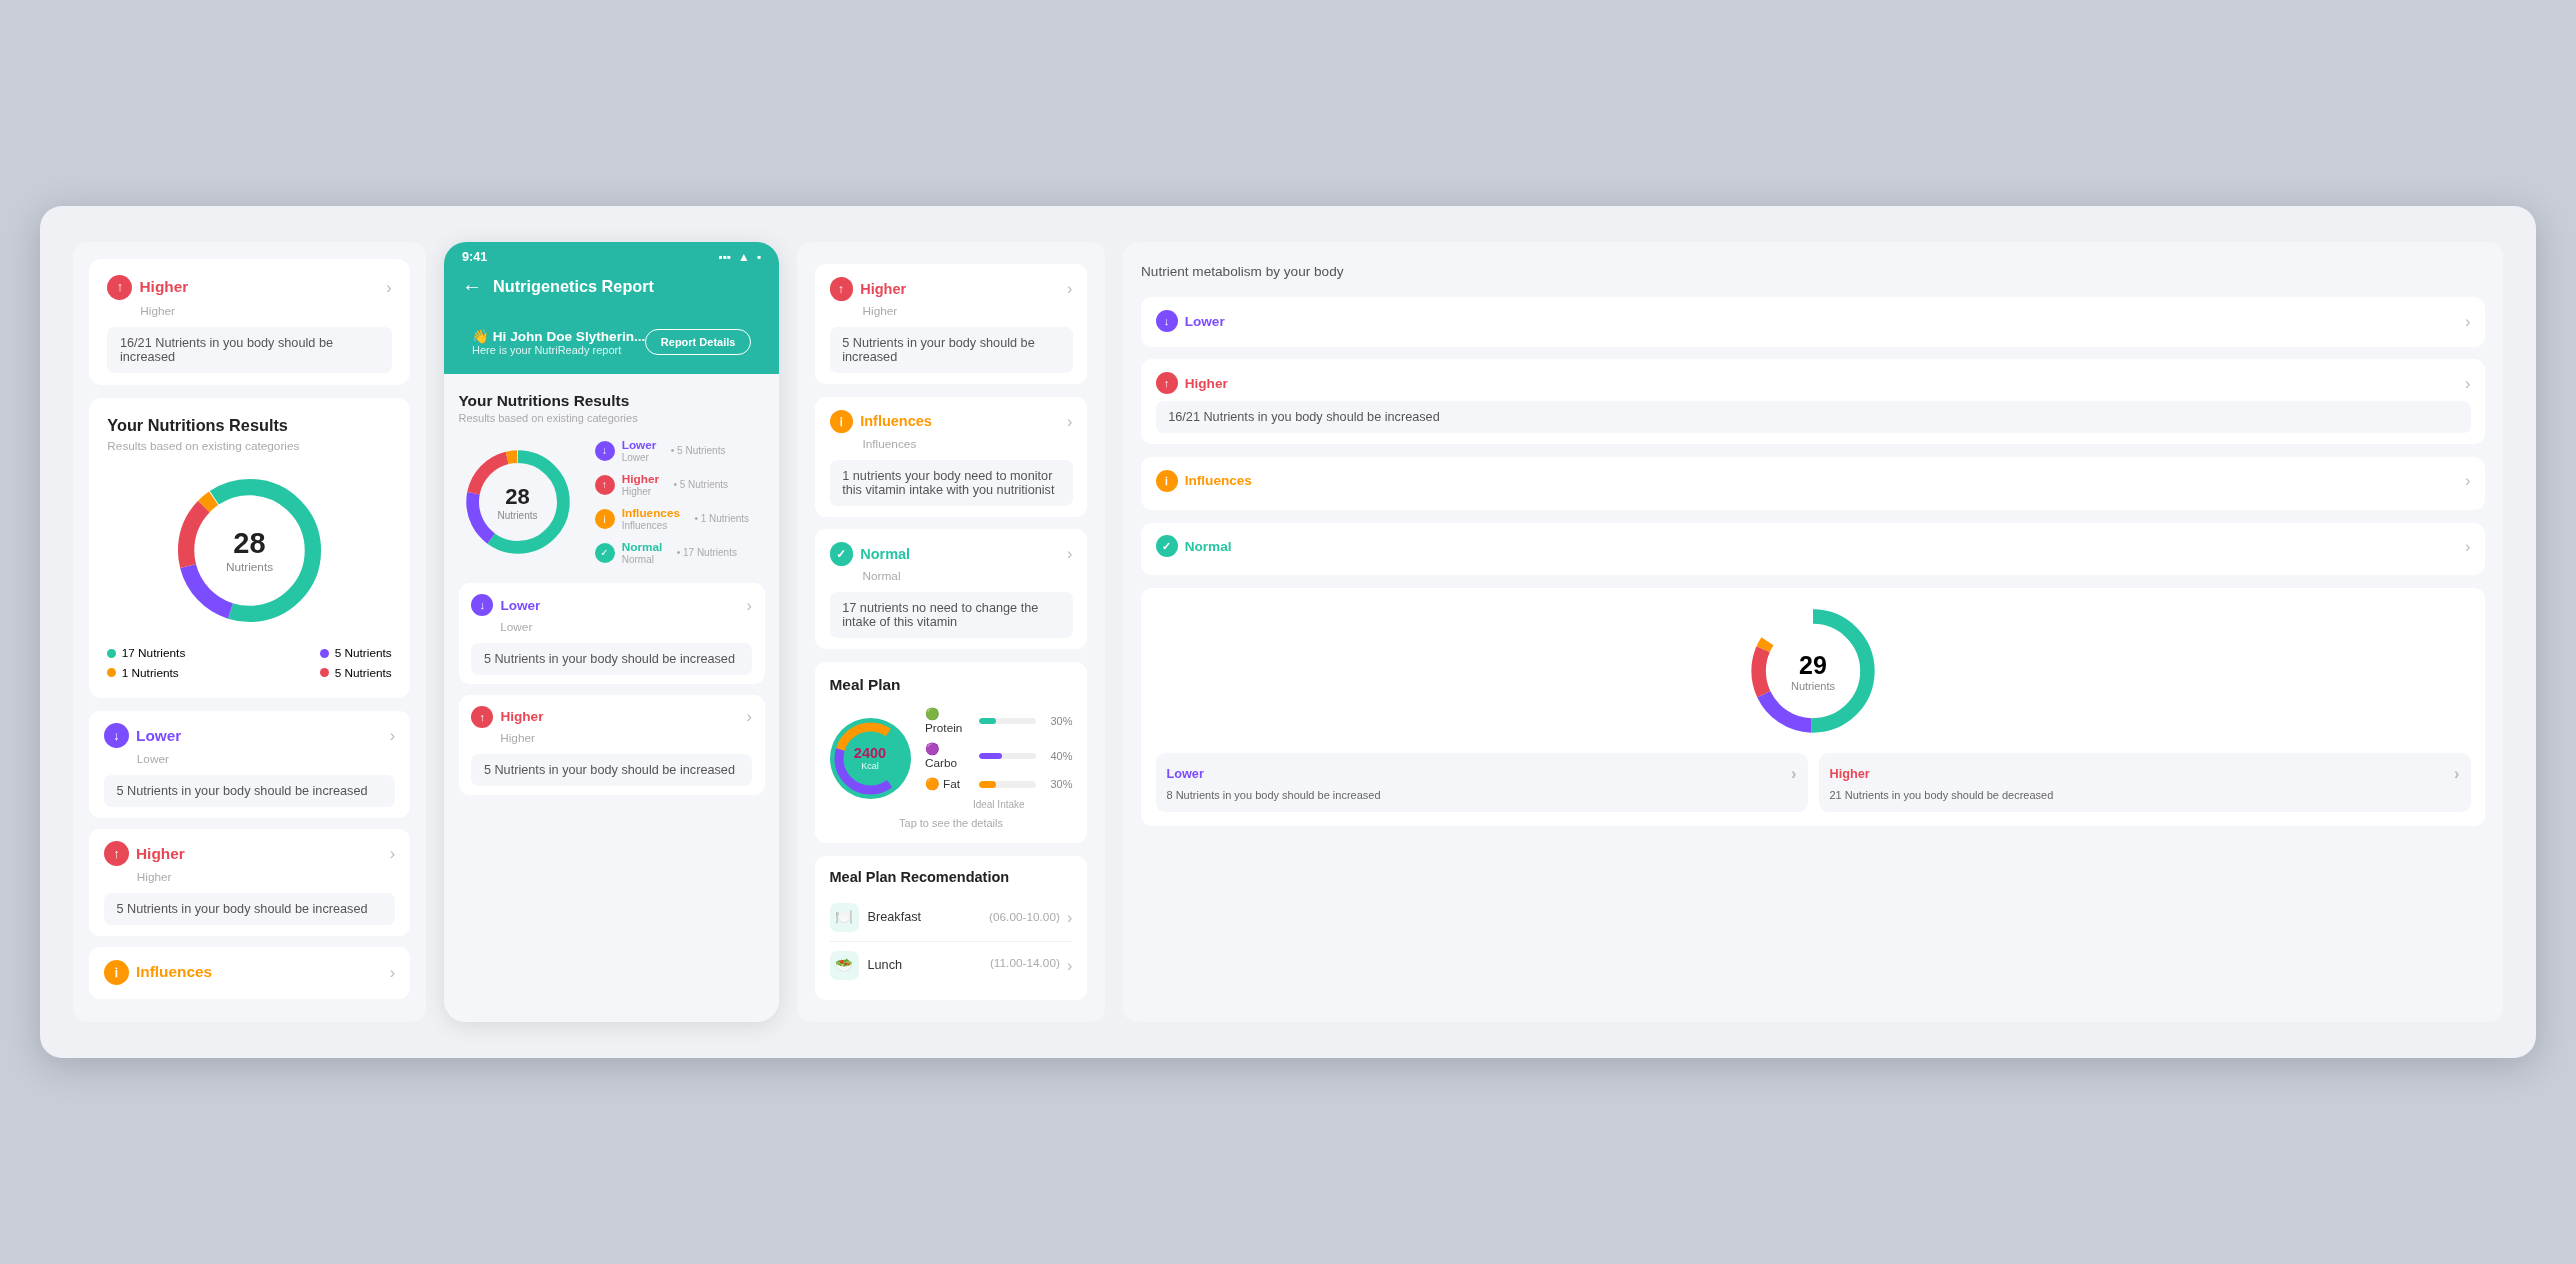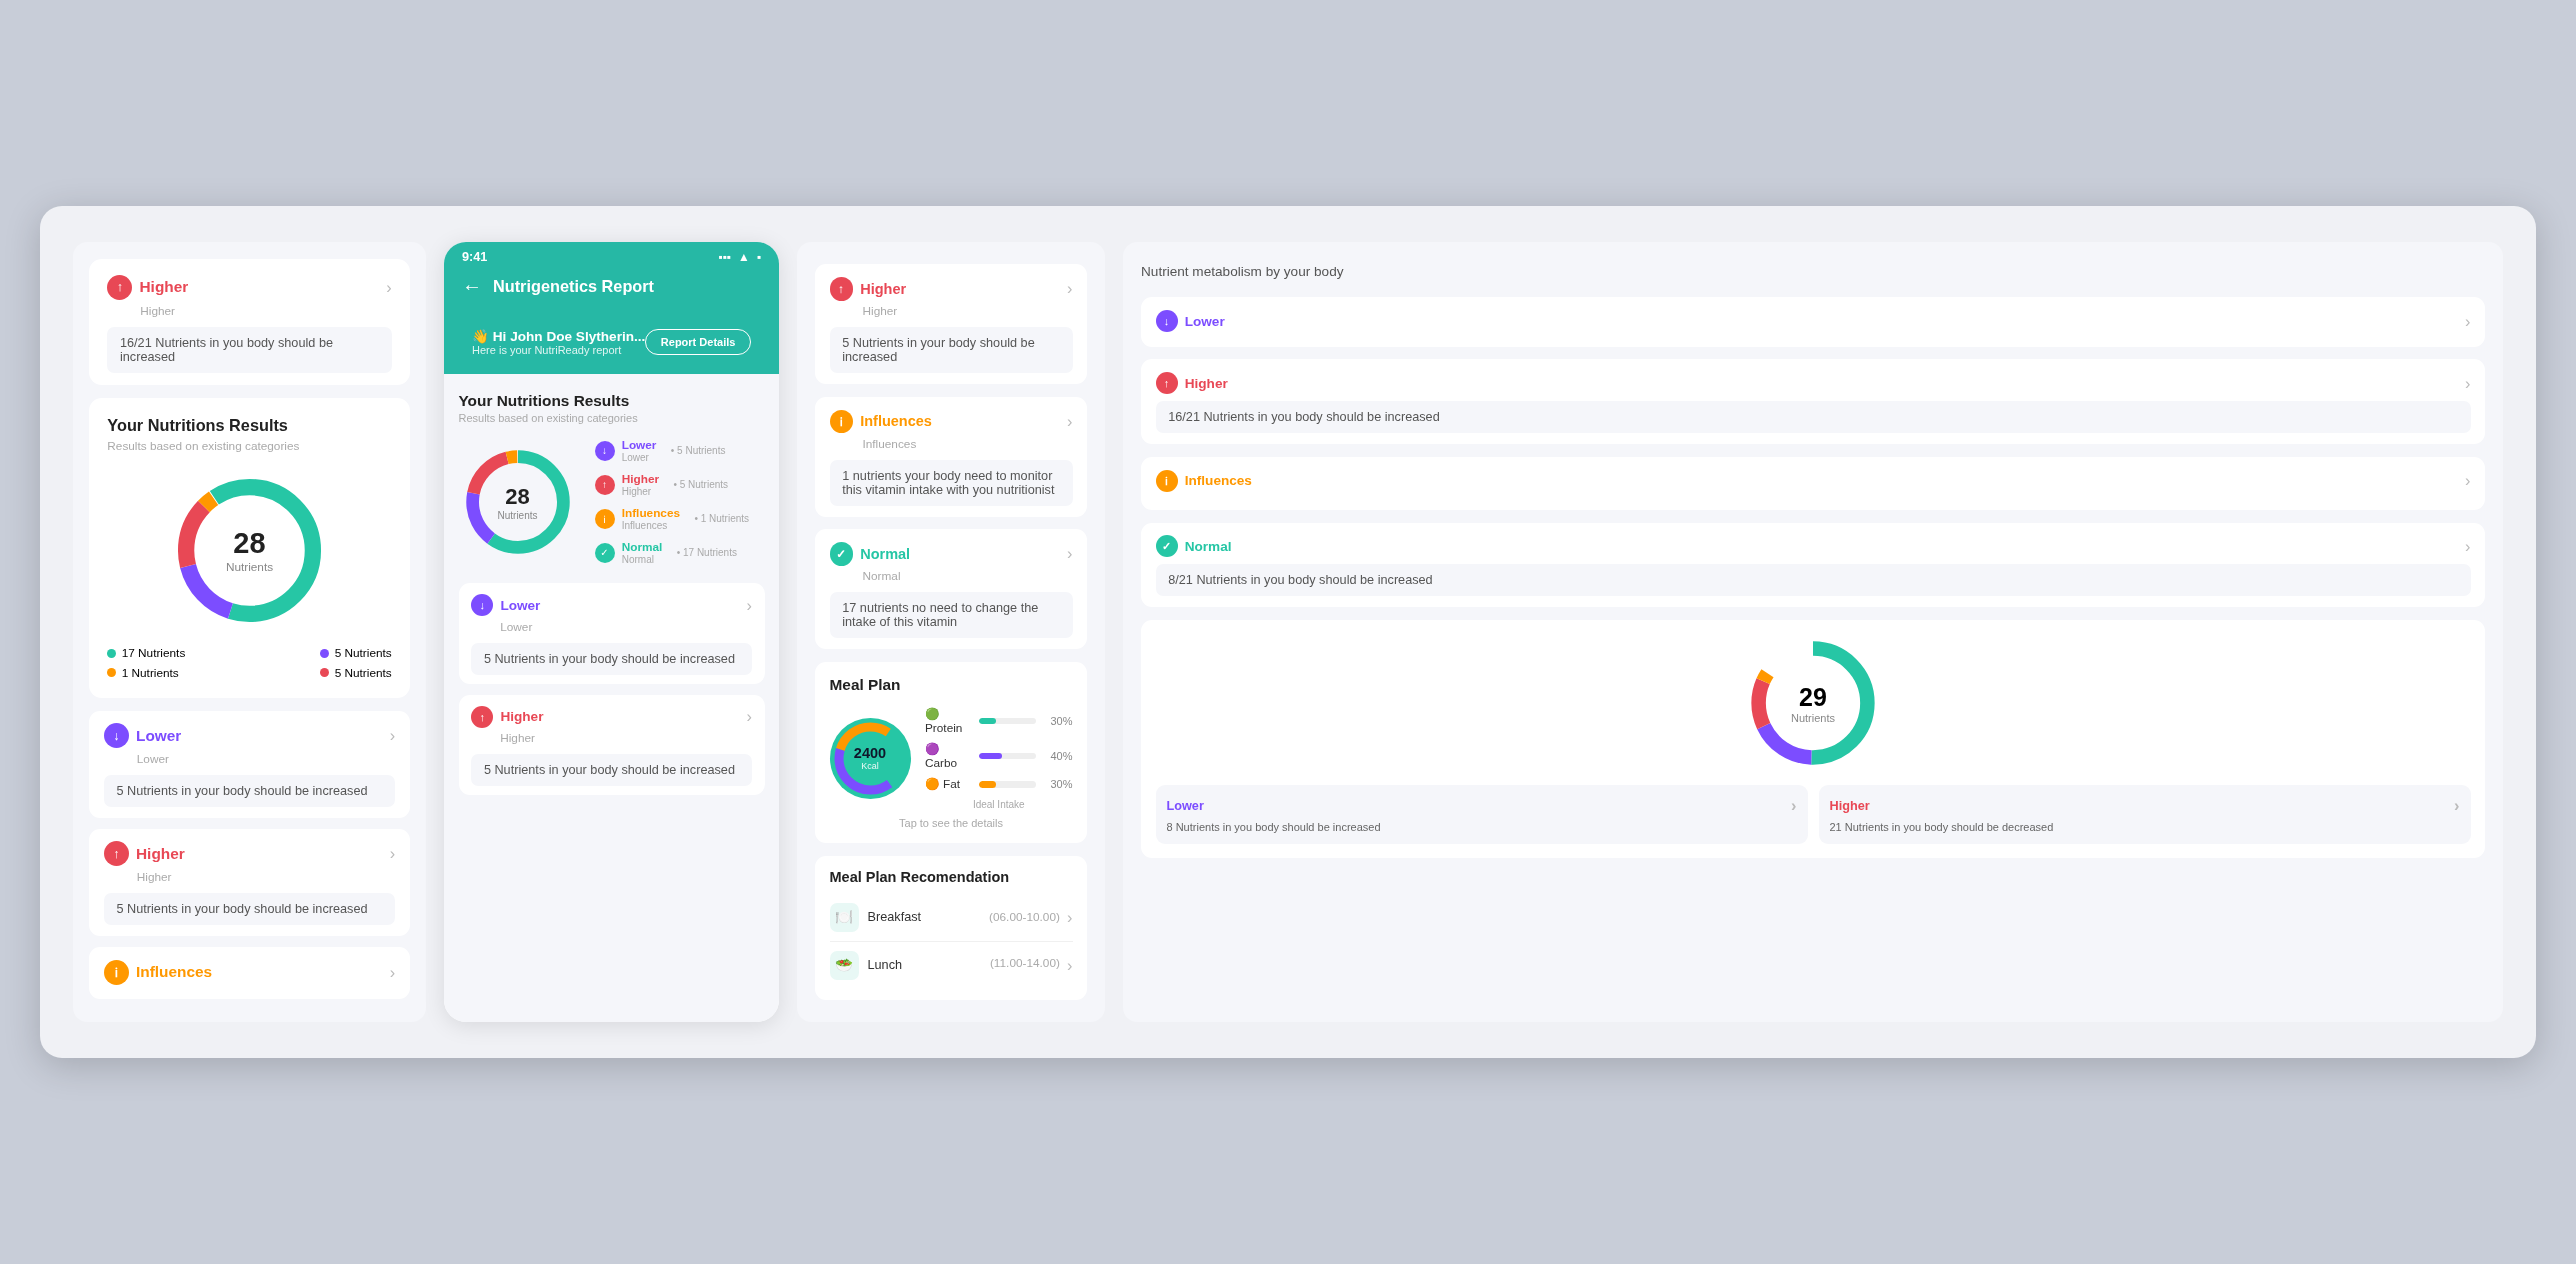--- a/index.html
+++ b/index.html
@@ -576,21 +576,21 @@
 
     <div class="meal-plan-section">
       <div class="meal-title">Meal Plan</div>
       <div class="meal-donut-row">
         <div class="meal-donut-wrap">
           <svg class="meal-donut-svg" viewBox="0 0 90 90" style="background:#26c6a5;border-radius:50%;">
             <circle cx="45" cy="45" r="35" fill="none" stroke="#7c4dff" stroke-width="10" stroke-dasharray="88 132" stroke-dashoffset="-87" transform="rotate(-90 45 45)"></circle>
             <circle cx="45" cy="45" r="35" fill="none" stroke="#ff9800" stroke-width="10" stroke-dasharray="66 154" stroke-dashoffset="-175" transform="rotate(-90 45 45)"></circle>
           </svg>
           <div class="meal-donut-center">
-            <div class="big" style="color:#0f172a;font-size:14.5px;font-weight:700;">2400</div>
+            <div class="big" style="color:#be185d;font-size:14.5px;font-weight:700;">2400</div>
             <div class="unit">Kcal</div>
           </div>
         </div>
         <div class="meal-bars">
           <div class="meal-bar-row">
             <span class="name">🟢 Protein</span>
             <div class="meal-bar-bg">
                 <div class="meal-bar-fill" style="width:30%;background:#26c6a5;"></div>
               </div>
             <span class="meal-bar-pct">30%</span>
@@ -678,21 +678,20 @@
 
     <div class="right-card">
       <div class="right-card-label">
         <div class="status-label">
           <span class="status-icon icon-normal" style="width:22px;height:22px;font-size:11px;">✓</span>
           <span class="color-normal" style="font-size:13.6px;font-weight:700;">Normal</span>
         </div>
         <span class="chevron">›</span>
       </div>
       <div class="right-card-sub"></div>
-      <div class="nutrient-info-box">8/21 Nutrients in you body should be increased</div>
     </div>
 
     <div class="right-donut-bottom">
       <div style="display:flex;justify-content:center;margin-bottom:9px;">
         <div style="position:relative;width:136px;height:136px;">
           <svg width="136" height="136" viewBox="0 0 150 150">
             <circle cx="75" cy="75" r="60" fill="none" stroke="#26c6a5" stroke-width="16" stroke-dasharray="190 187" stroke-dashoffset="0" transform="rotate(-90 75 75)"></circle>
             <circle cx="75" cy="75" r="60" fill="none" stroke="#7c4dff" stroke-width="16" stroke-dasharray="66 311" stroke-dashoffset="-190" transform="rotate(-90 75 75)"></circle>
             <circle cx="75" cy="75" r="60" fill="none" stroke="#e84855" stroke-width="16" stroke-dasharray="51 326" stroke-dashoffset="-256" transform="rotate(-90 75 75)"></circle>
             <circle cx="75" cy="75" r="60" fill="none" stroke="#ff9800" stroke-width="16" stroke-dasharray="10 367" stroke-dashoffset="-307" transform="rotate(-90 75 75)"></circle>

